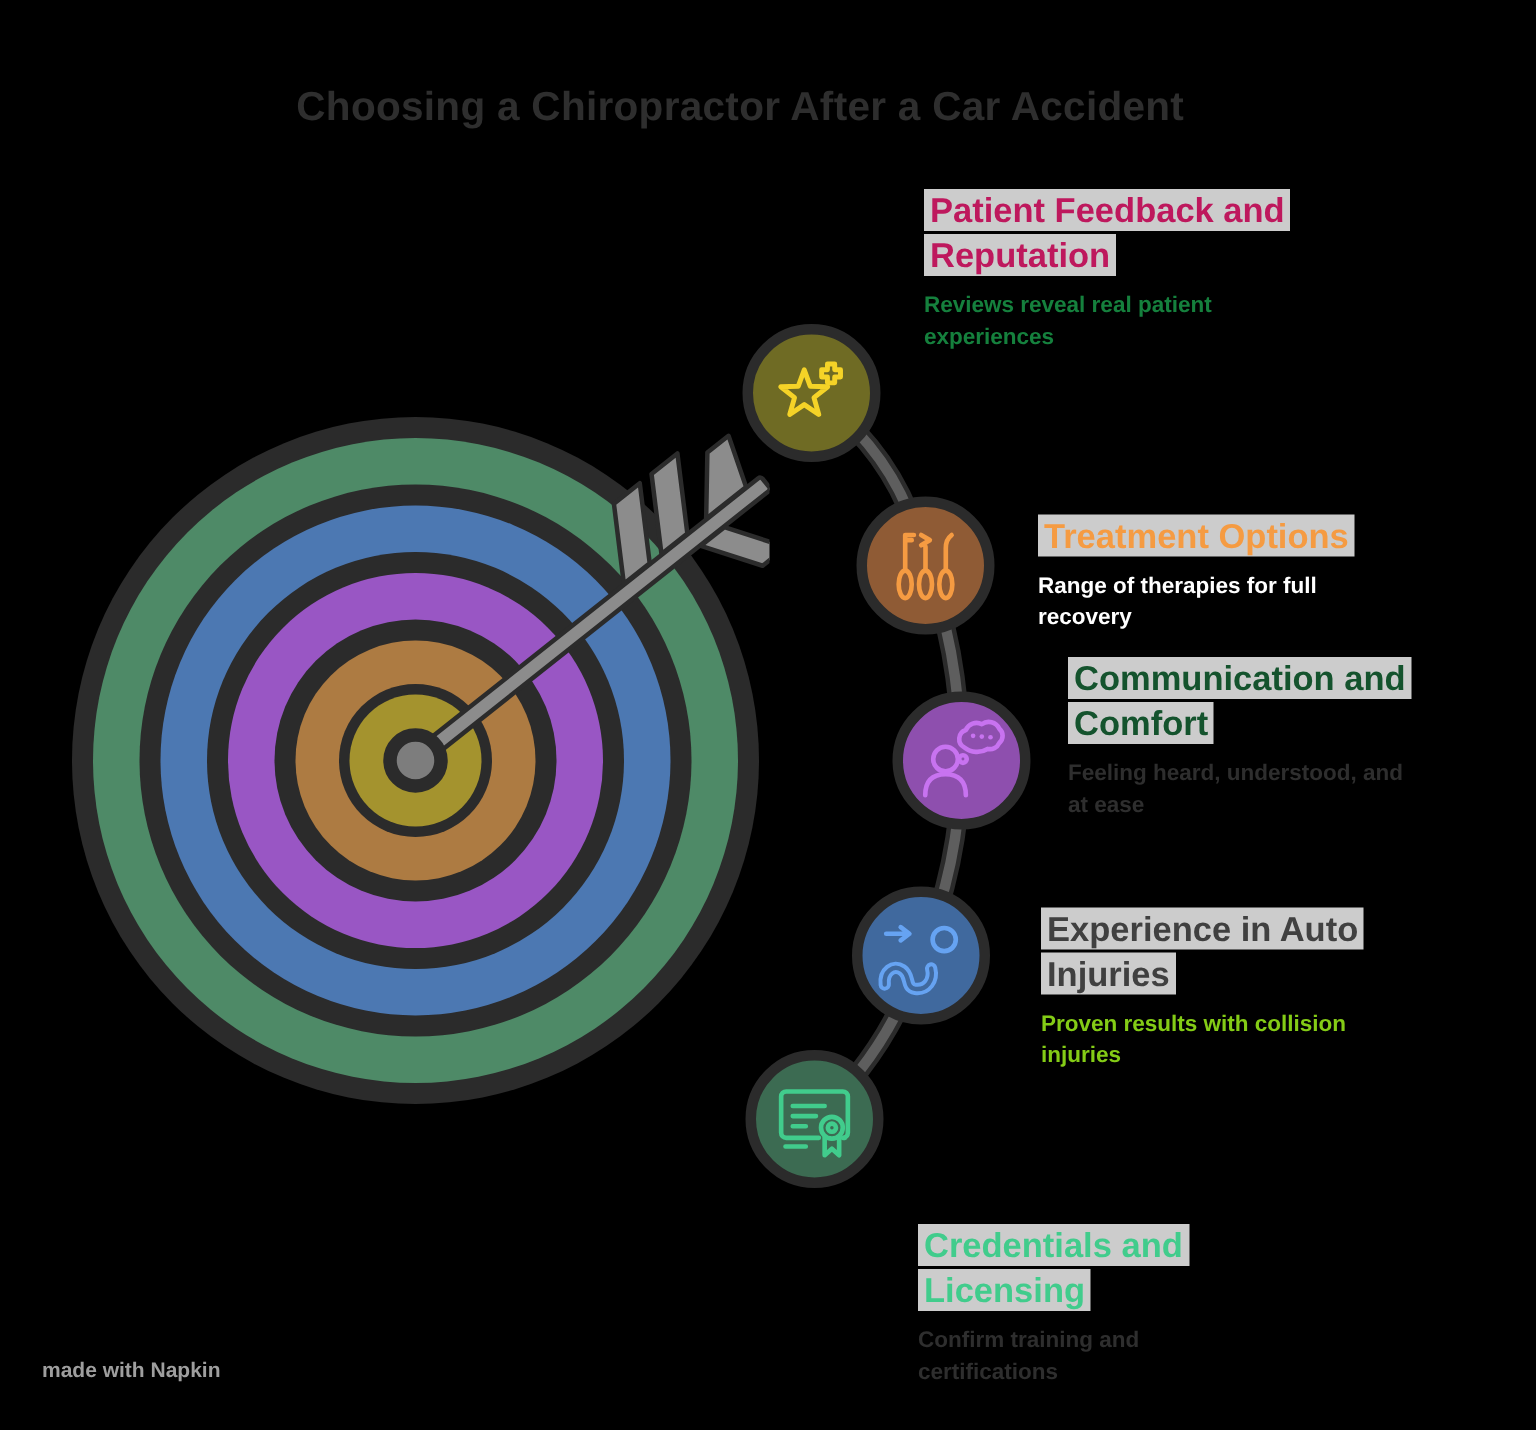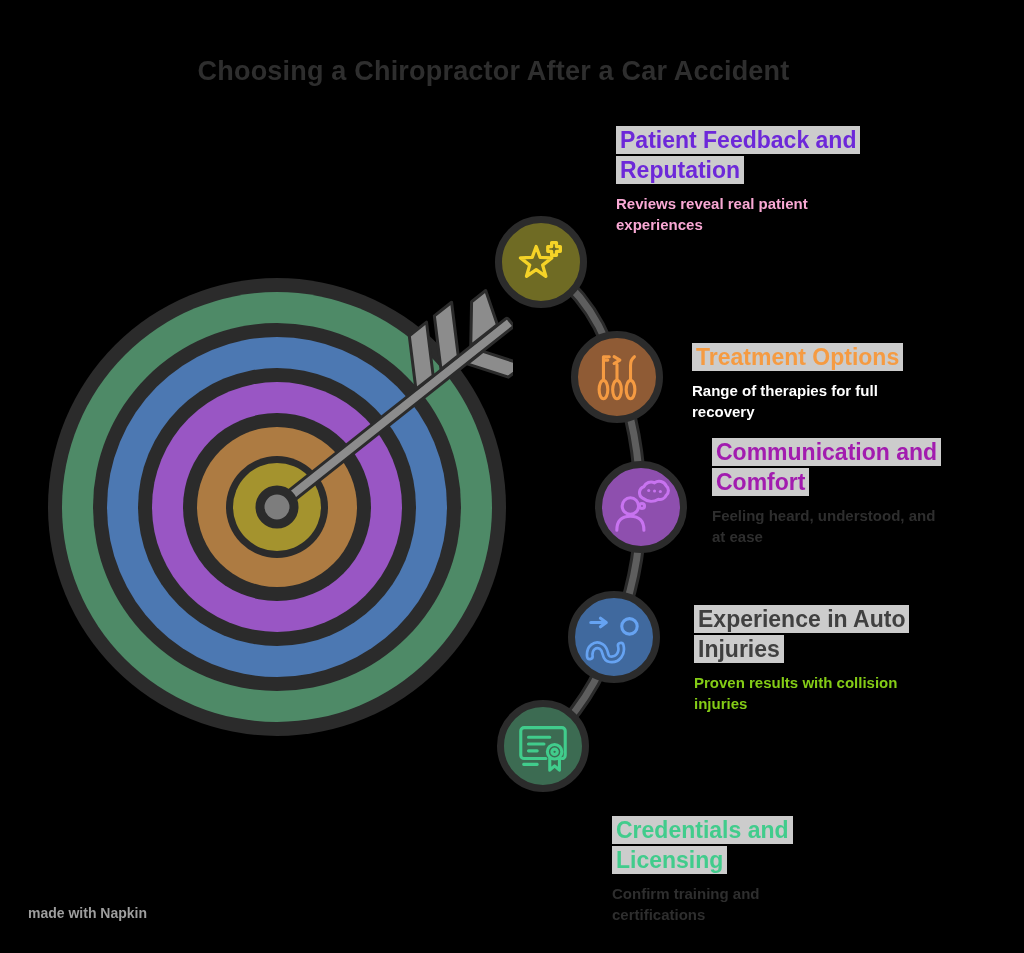--- a/index.html
+++ b/index.html
@@ -113,31 +113,31 @@
         <path d="M 3,13 H -19.5 a3.5,3.5 0 0 1 -3.5,-3.5 V -15.5 a3.5,3.5 0 0 1 3.5,-3.5 H 19.5 a3.5,3.5 0 0 1 3.5,3.5 V 9.5 a3.5,3.5 0 0 1 -3.5,3.5 H 21"></path>
         <path d="M -15,-9 h22 M -15,-2 h16 M -15,5 h9 M -20,19 h14"></path>
         <circle cx="12" cy="6" r="7.5"></circle>
         <circle cx="12" cy="6" r="2.8"></circle>
         <path d="M 7,12.5 v12.5 l5,-4.5 l5,4.5 v-12.5"></path>
       </g>
     </svg>
   </div>
 
   <div class="section s1">
-    <p class="heading"><span class="hl" style="color: #6d28d9; background-color: rgb(204, 204, 204);">Patient Feedback and Reputation</span></p>
-    <p class="desc" style="color: #f9a8d4;">Reviews reveal real patient experiences</p>
+    <p class="heading"><span class="hl" style="color: #be185d; background-color: rgb(204, 204, 204);">Patient Feedback and Reputation</span></p>
+    <p class="desc" style="color: #15803d;">Reviews reveal real patient experiences</p>
   </div>
 
   <div class="section s2">
     <p class="heading"><span class="hl" style="color: rgb(245, 155, 66); background-color: rgb(204, 204, 204);">Treatment Options</span></p>
     <p class="desc" style="color: #ffffff;">Range of therapies for full recovery</p>
   </div>
 
   <div class="section s3">
-    <p class="heading"><span class="hl" style="color: #a21caf; background-color: rgb(204, 204, 204);">Communication and Comfort</span></p>
+    <p class="heading"><span class="hl" style="color: #14532d; background-color: rgb(204, 204, 204);">Communication and Comfort</span></p>
     <p class="desc" style="color: rgb(46, 46, 46);">Feeling heard, understood, and at ease</p>
   </div>
 
   <div class="section s4">
     <p class="heading"><span class="hl" style="color: #404040; background-color: rgb(204, 204, 204);">Experience in Auto Injuries</span></p>
     <p class="desc" style="color: #84cc16;">Proven results with collision injuries</p>
   </div>
 
   <div class="section s5">
     <p class="heading"><span class="hl" style="color: rgb(65, 204, 140); background-color: rgb(204, 204, 204);">Credentials and Licensing</span></p>

